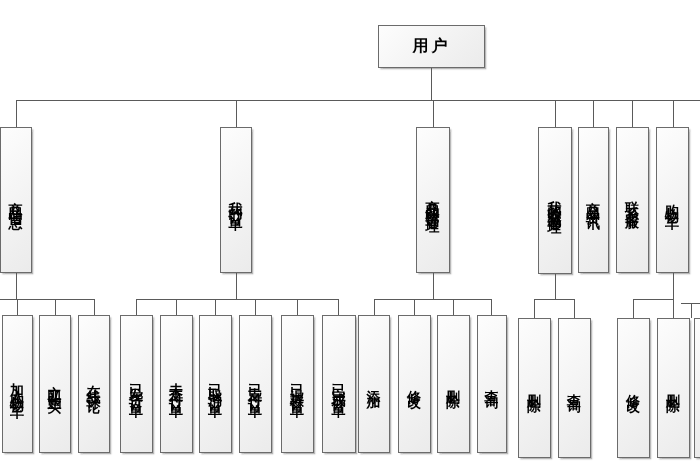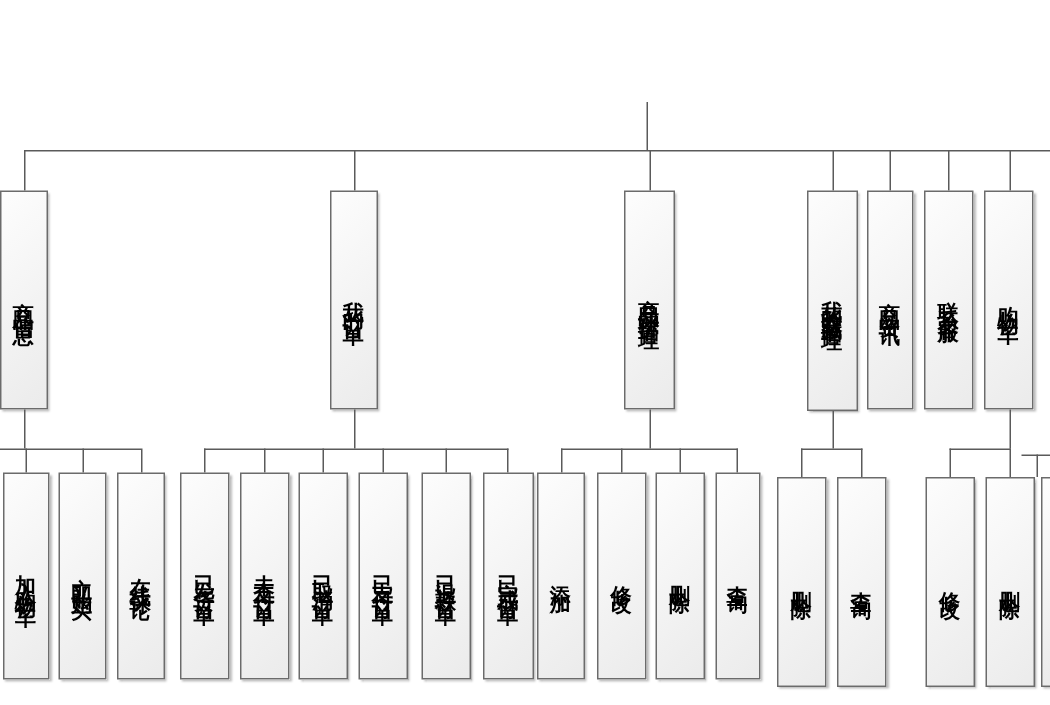--- a/index.html
+++ b/index.html
@@ -26,20 +26,23 @@
     white-space:nowrap;
   }
   .root-node{font-weight:bold;font-size:16px;letter-spacing:3px;}
   .line{position:absolute;background:#5a5a5a;}
 </style>
 </head>
 <body>
 
 <div class="canvas">
 
+  <div class="node root-node" style="left:378px;top:25px;width:107px;height:43px;">
+    <span>用户</span>
+  </div>
 
   <div class="line" style="left:431px;top:68px;width:1px;height:32px;"></div>
   <div class="line" style="left:16px;top:100px;width:684px;height:1px;"></div>
   <div class="line" style="left:16px;top:100px;width:1px;height:27px;"></div>
   <div class="line" style="left:236px;top:100px;width:1px;height:27px;"></div>
   <div class="line" style="left:433px;top:100px;width:1px;height:27px;"></div>
   <div class="line" style="left:555px;top:100px;width:1px;height:27px;"></div>
   <div class="line" style="left:593px;top:100px;width:1px;height:27px;"></div>
   <div class="line" style="left:632px;top:100px;width:1px;height:27px;"></div>
   <div class="line" style="left:673px;top:100px;width:1px;height:27px;"></div>

